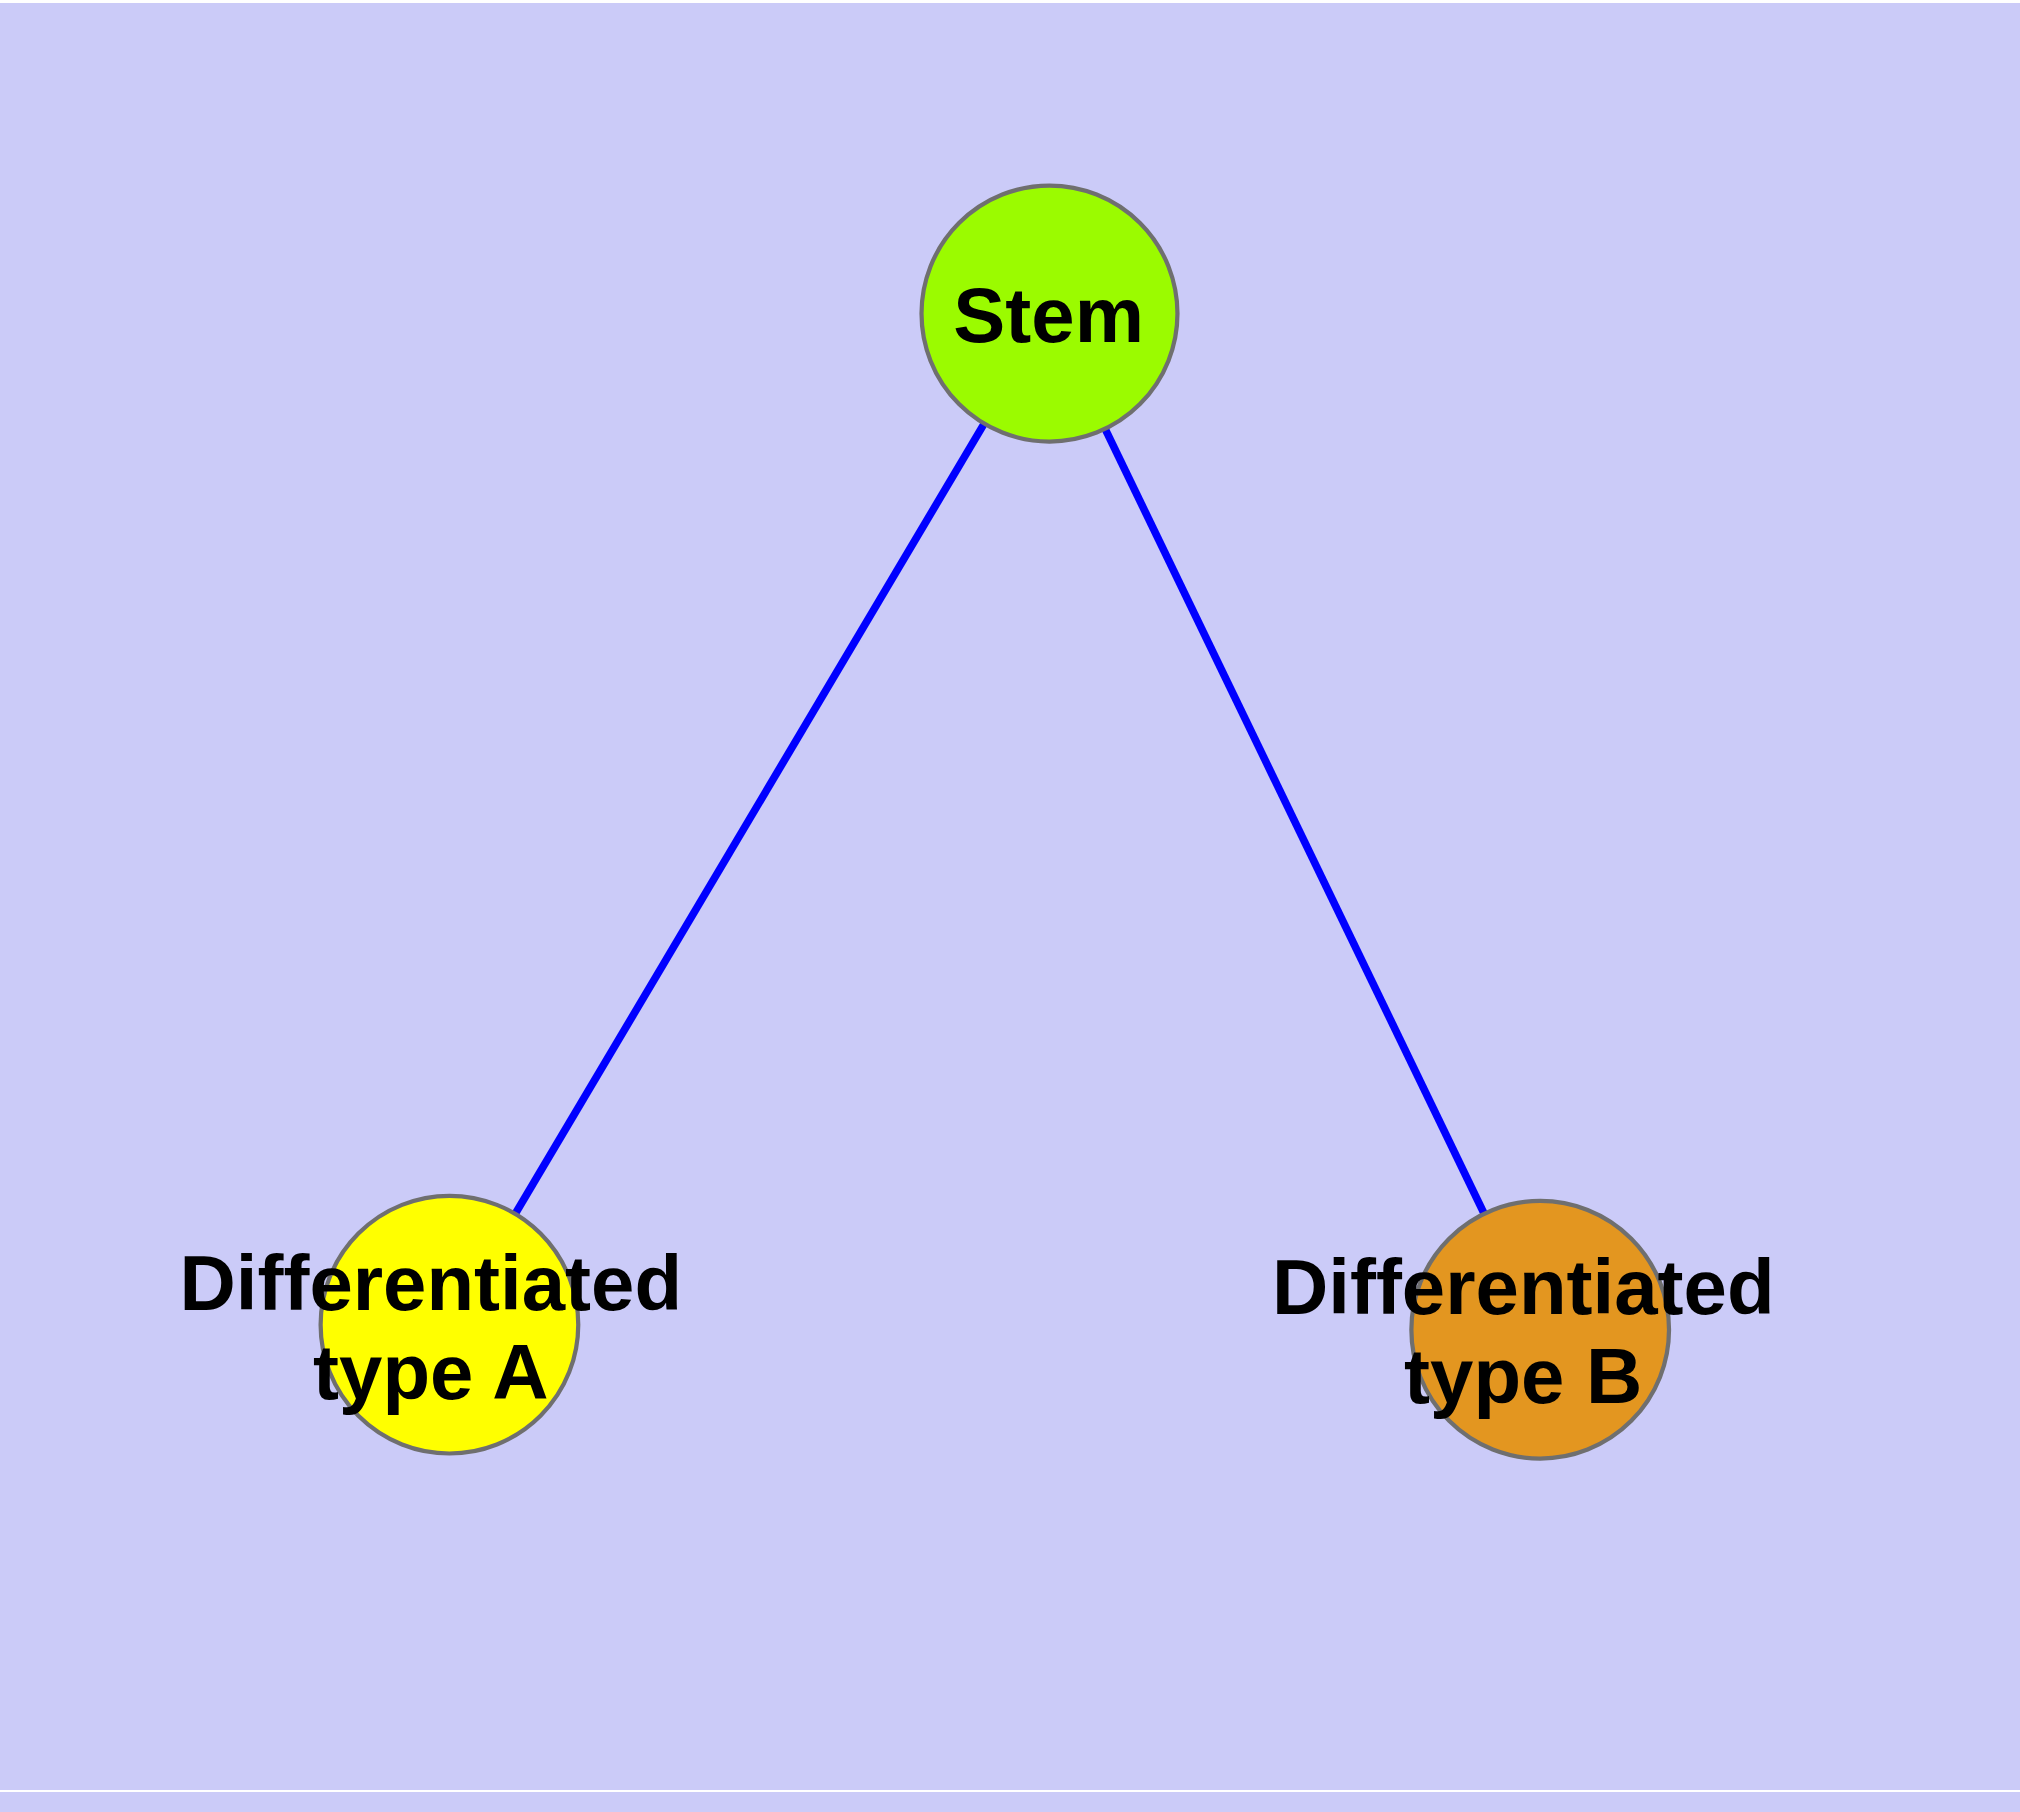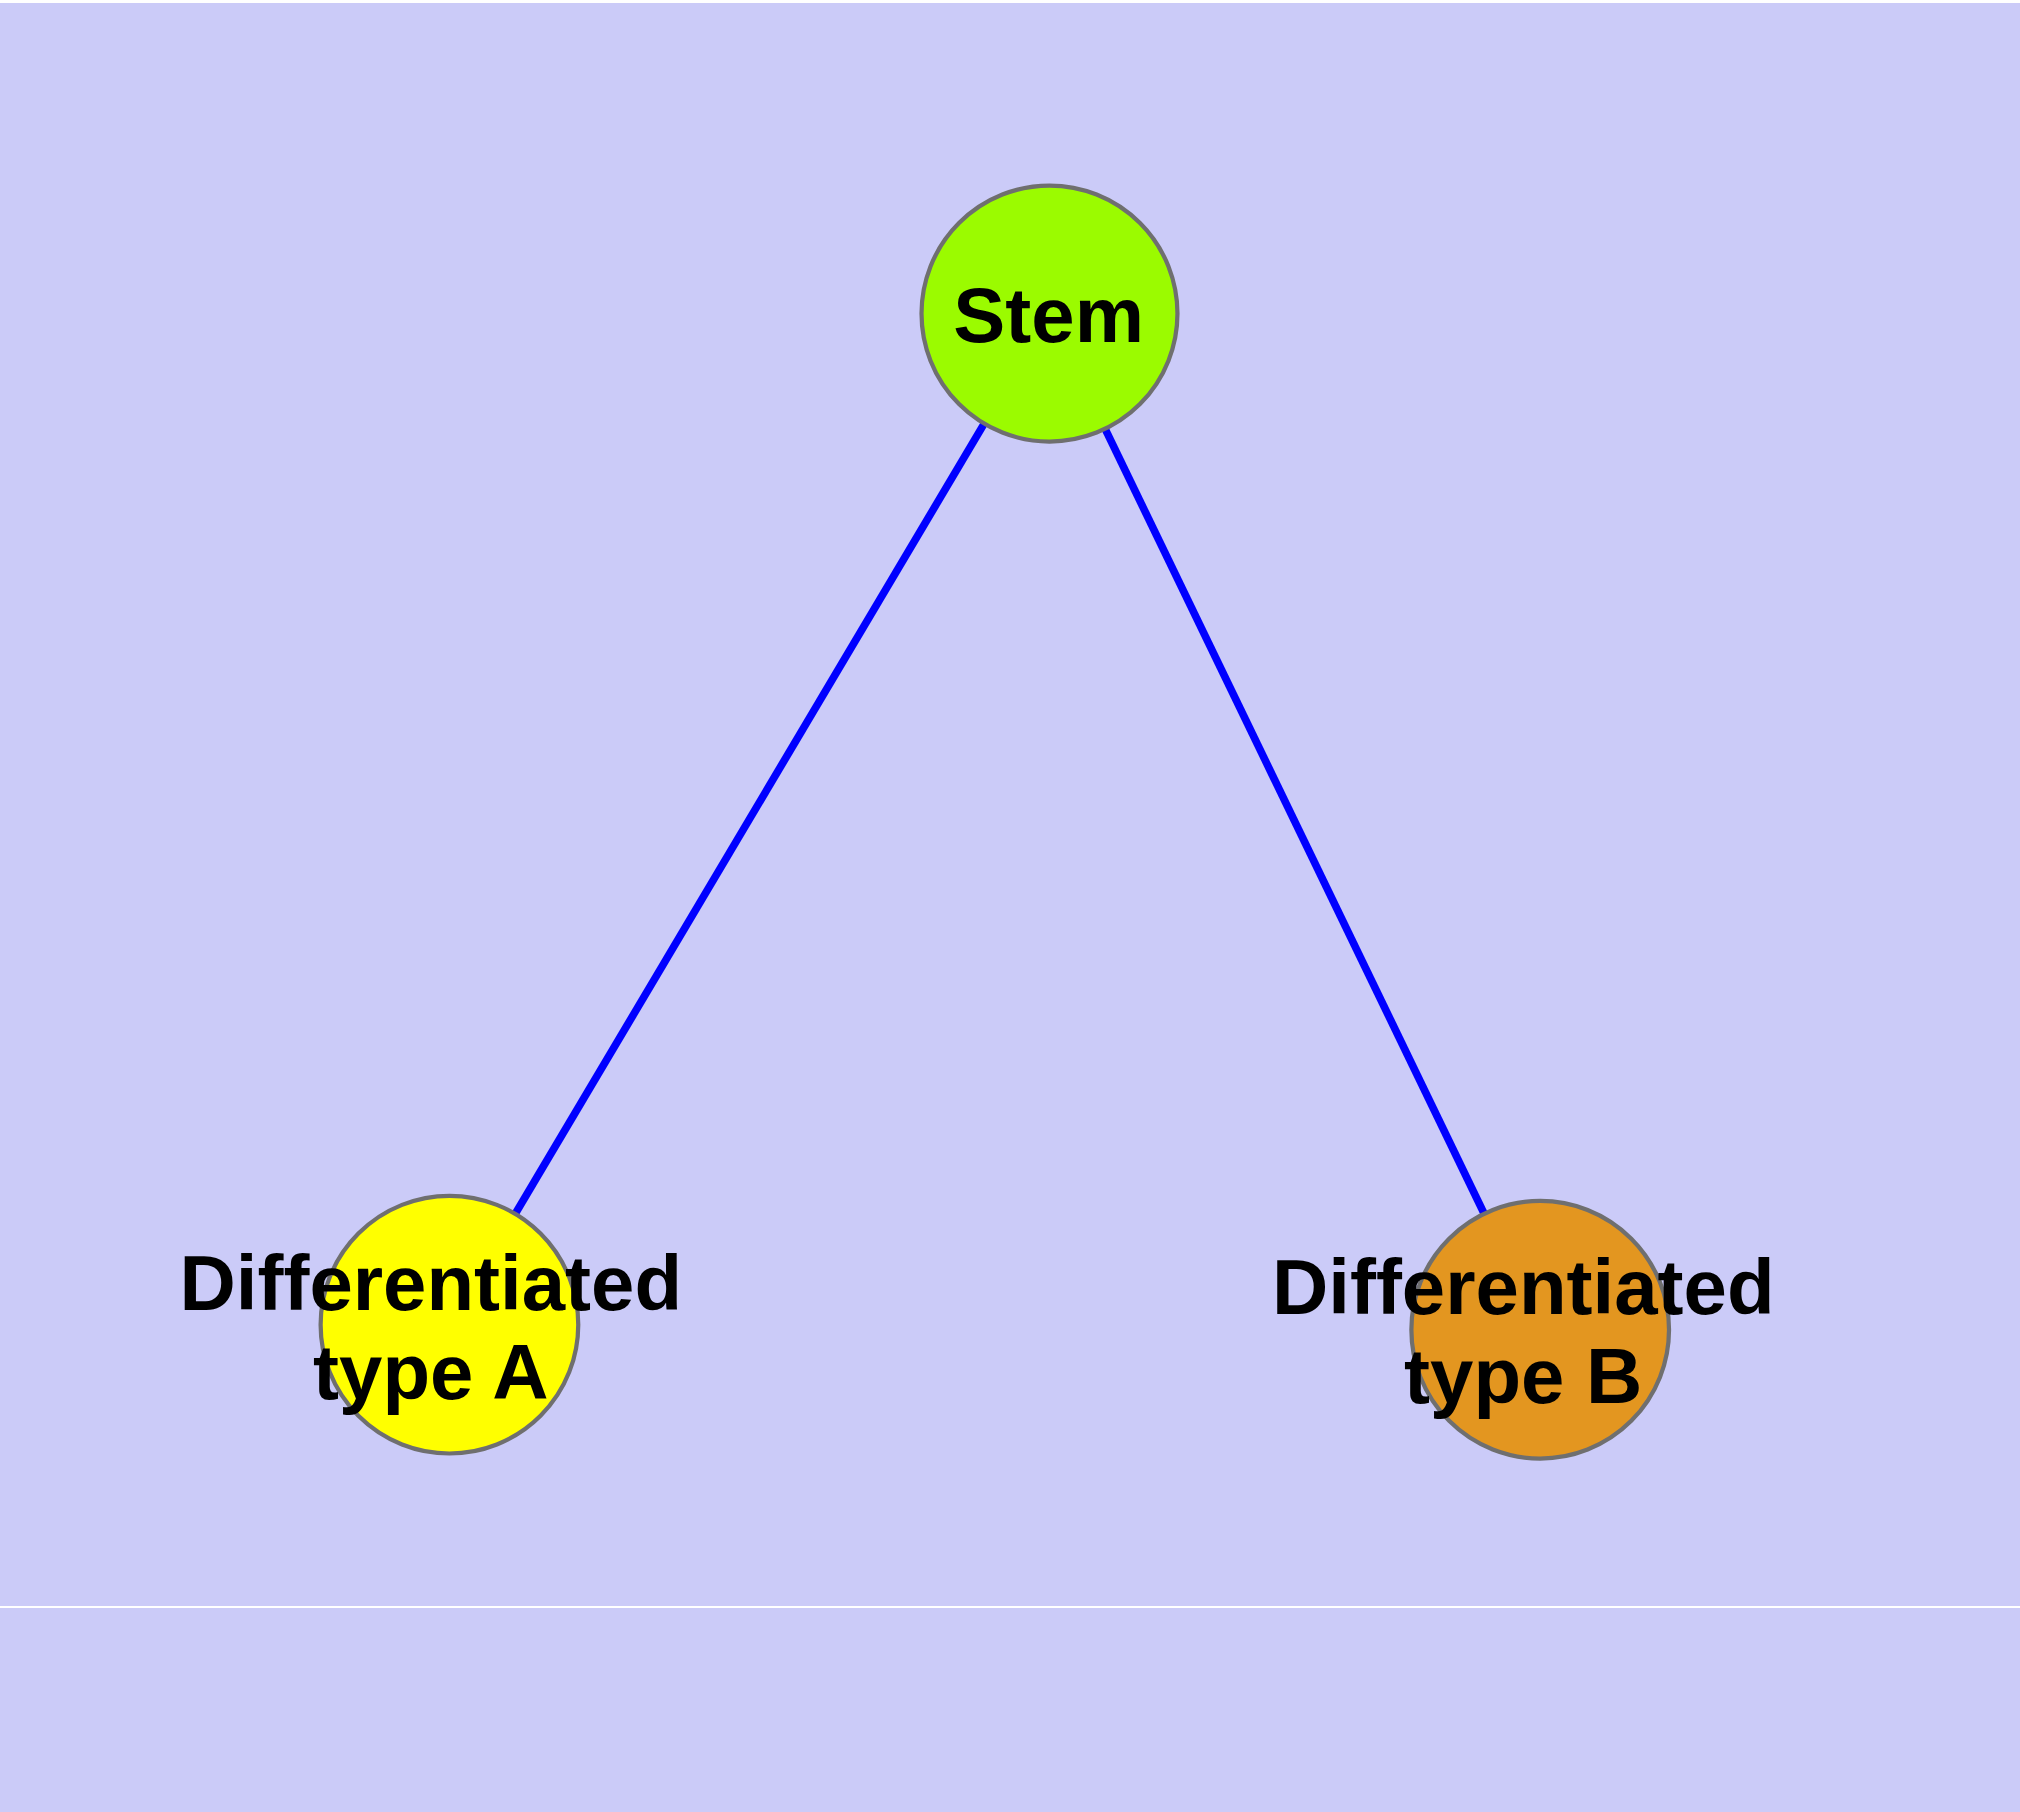--- a/index.html
+++ b/index.html
@@ -8,21 +8,21 @@
   }
   body {
     width: 2021px;
     height: 1812px;
     overflow: hidden;
     font-family: "Liberation Sans", sans-serif;
   }
   .canvas-wrap {
     position: relative;
     width: 2021px;
-    height: 1608px;
+    height: 1792px;
   }
   .edge-strip {
     position: absolute;
     left: 0;
     width: 100%;
     background: #ffffff;
   }
   .edge-strip.top { top: 0; height: 2.5px; }
   .edge-strip.bottom { bottom: 0; height: 2.5px; }
   svg.graph {

